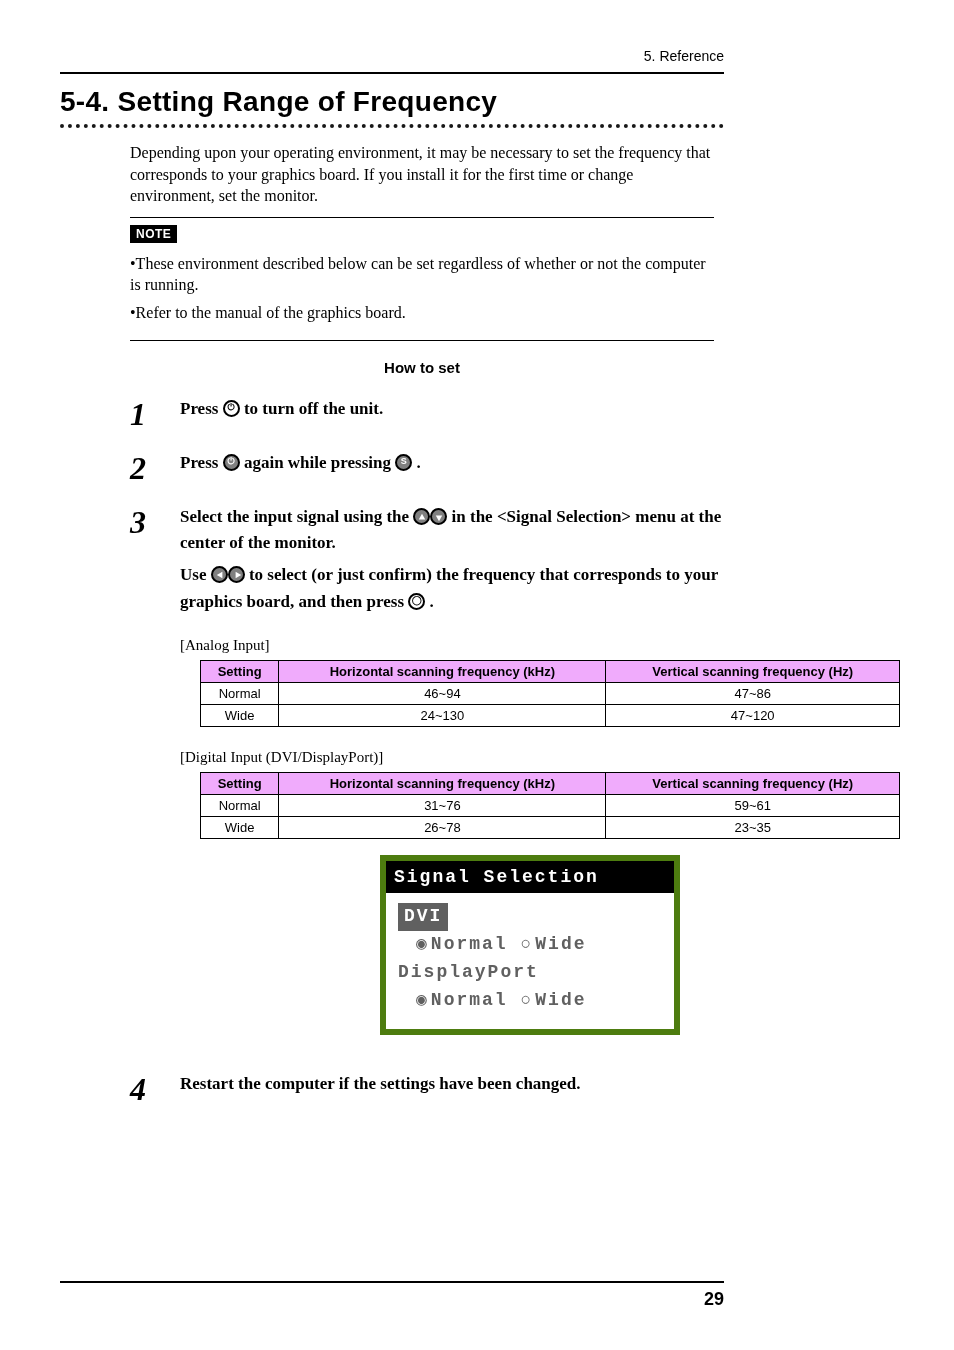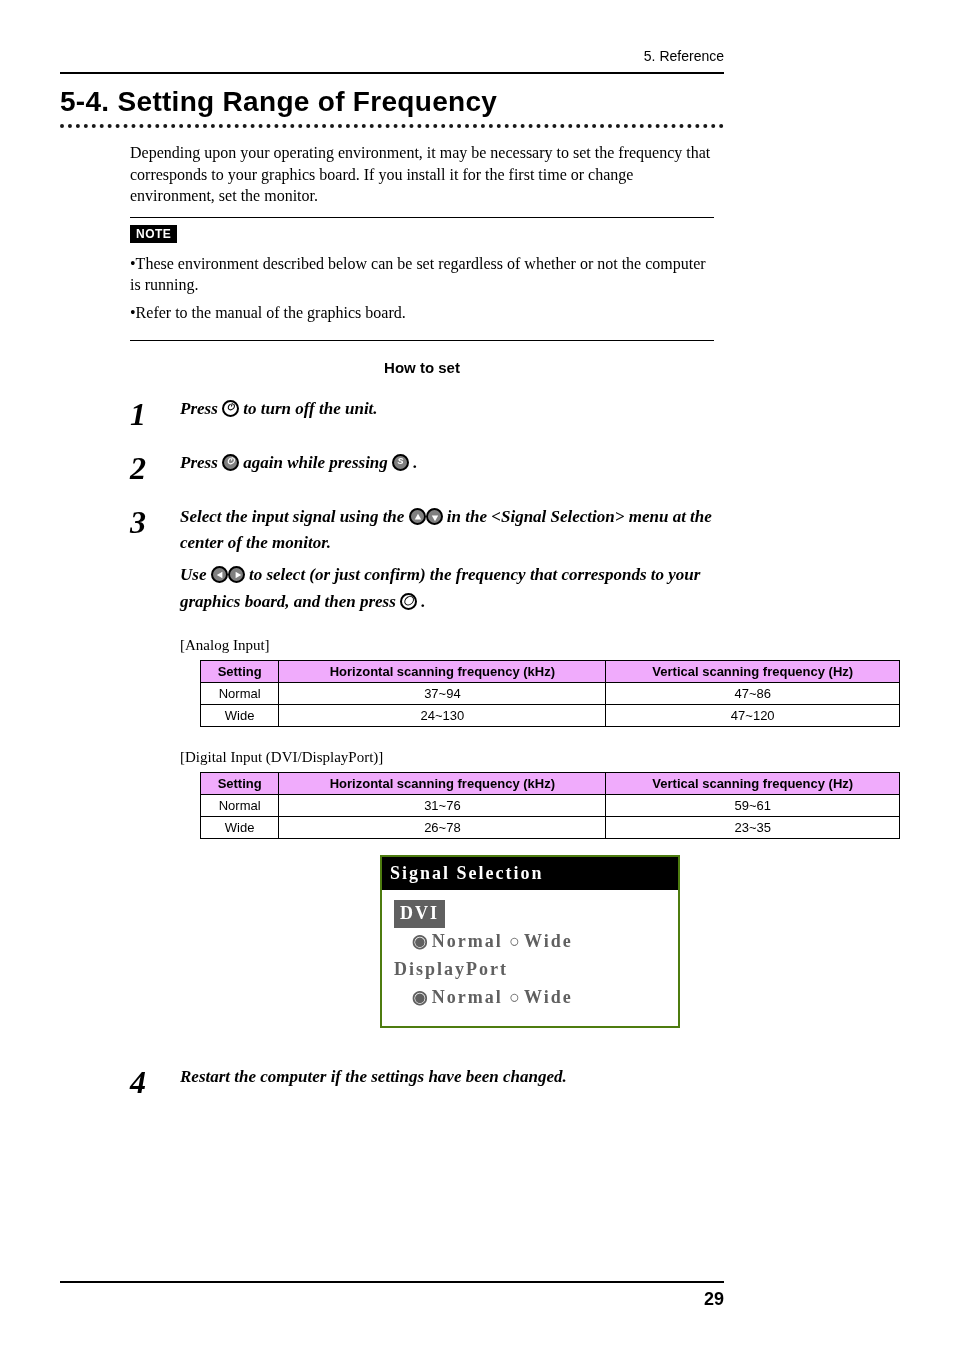--- a/index.html
+++ b/index.html
@@ -91,21 +91,20 @@
     width: 50px;
     flex: none;
     line-height: 1;
     padding-top: 2px;
   }
   .step-body {
     font-family: "Times New Roman", Times, serif;
     font-size: 17px;
     font-weight: bold;
     line-height: 1.55;
-    font-style: italic;
   }
   .step-body .sub { margin-top: 6px; }
   .caption-small {
     font-family: "Times New Roman", Times, serif;
     font-size: 15px;
     margin: 22px 0 6px 0;
     padding-left: 120px;
   }
   table.data {
     border-collapse: collapse;
@@ -139,22 +138,22 @@
     font-size: 9px; line-height:1;
     font-family: Arial, sans-serif;
     font-weight: bold;
   }
   svg.tri { vertical-align: middle; }
 
   
   .osd {
     width: 300px;
     margin: 16px 0 0 320px;
-    border: 2px solid #4d7c0f;
-    font-family: Liberation Serif, serif;
+    border: 6px solid #4d7c0f;
+    font-family: Liberation Mono, monospace;
     font-weight: bold;
   }
   .osd-title {
     background: #000;
     color: #fff;
     padding: 6px 8px;
     font-size: 18px;
     letter-spacing: 2px;
   }
   .osd-body {
@@ -269,21 +268,21 @@
   <div class="caption-small">[Analog Input]</div>
   <table class="data">
     <tbody>
         <tr>
       <th>Setting</th>
       <th>Horizontal scanning frequency (kHz)</th>
       <th>Vertical scanning frequency (Hz)</th>
     </tr>
     <tr>
       <td>Normal</td>
-      <td>37~94</td>
+      <td>46~94</td>
       <td>47~86</td>
     </tr>
     <tr>
       <td>Wide</td>
       <td>24~130</td>
       <td>47~120</td>
     </tr>
   </tbody>
     </table>
 

